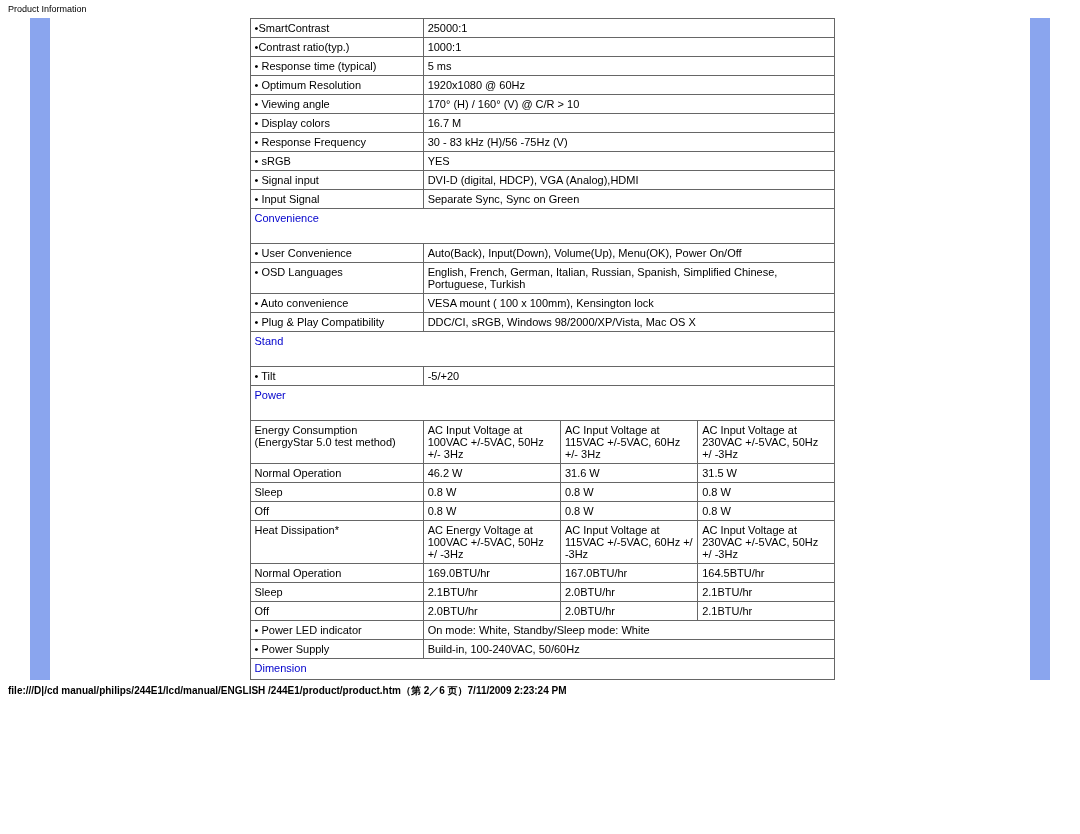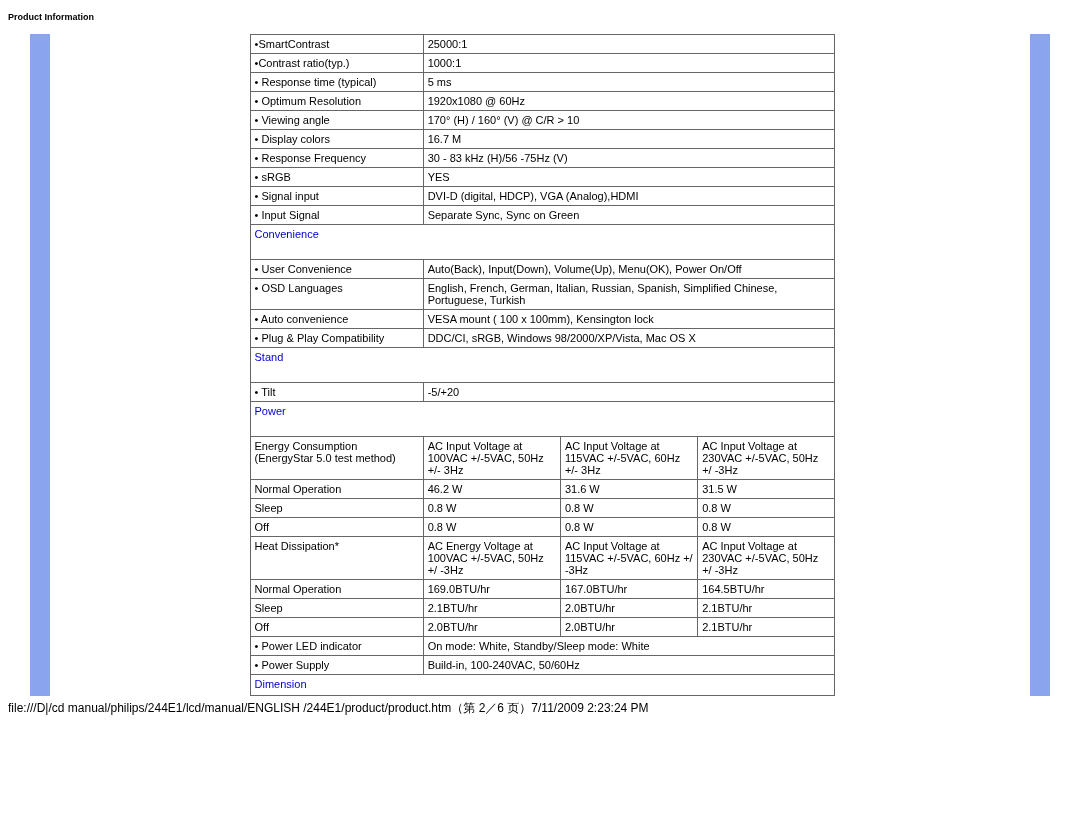--- a/index.html
+++ b/index.html
@@ -6,27 +6,27 @@
     margin: 0;
     padding: 0;
     font-family: Arial, sans-serif;
     font-size: 11px;
     background: #fff;
     color: #000;
   }
   .page-header {
     font-size: 9px;
     font-family: Arial, sans-serif;
-    padding: 12px 8px;
-    font-weight: bold;
+    padding: 4px 8px;
   }
   .page-footer {
-    font-size: 12px;
+    font-size: 10px;
     font-family: Arial, sans-serif;
     padding: 4px 8px;
+    font-weight: bold;
   }
   .content-wrap {
     display: flex;
     padding: 0 30px;
   }
   .left-bar {
     width: 20px;
     background: #8aa5ee;
     margin-right: 200px;
   }

